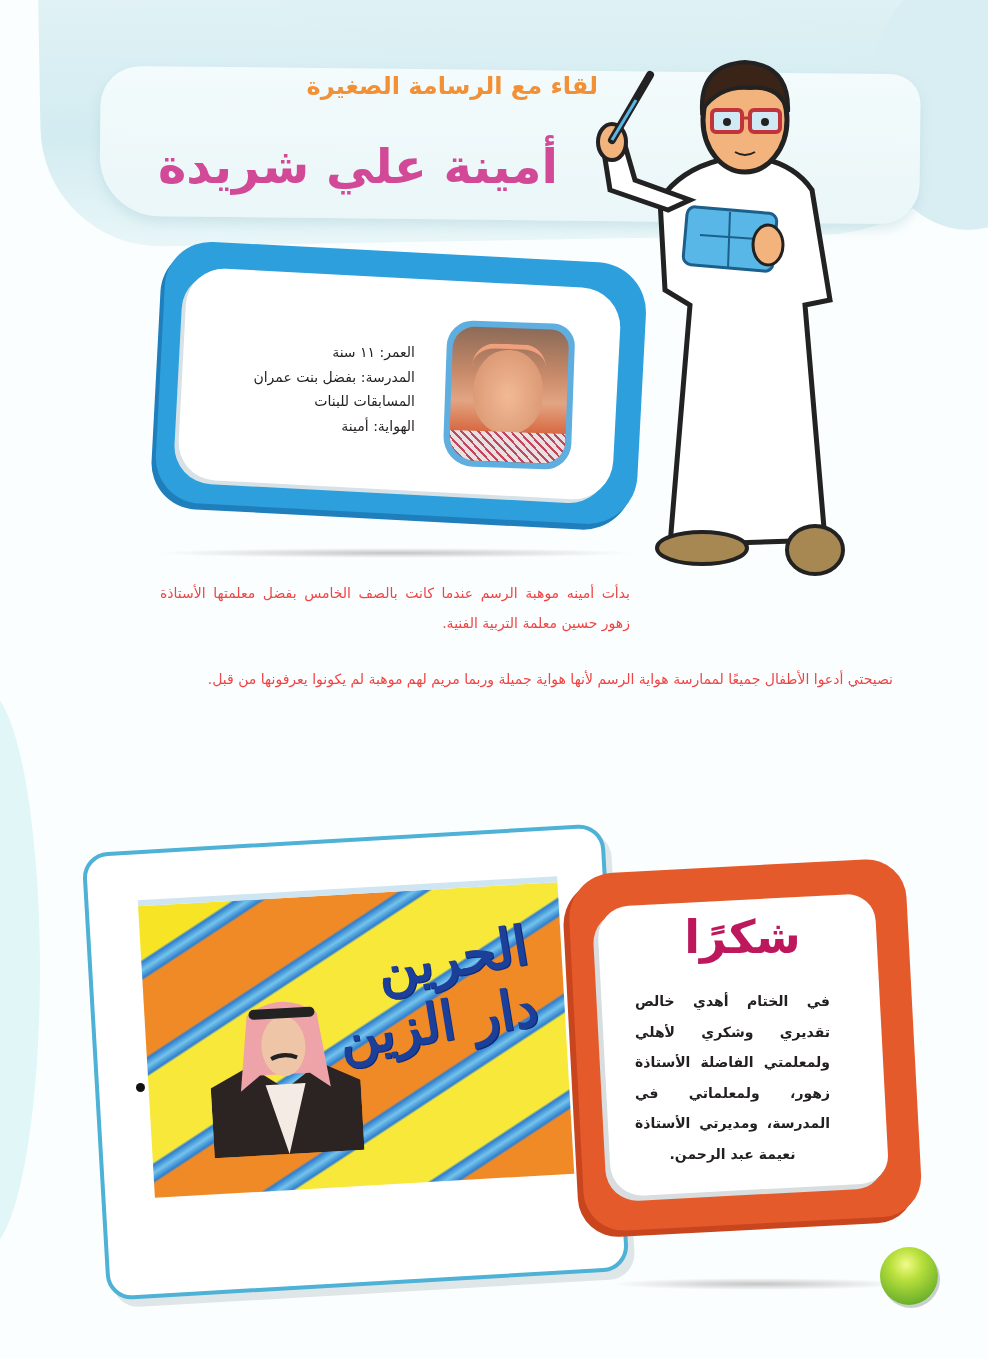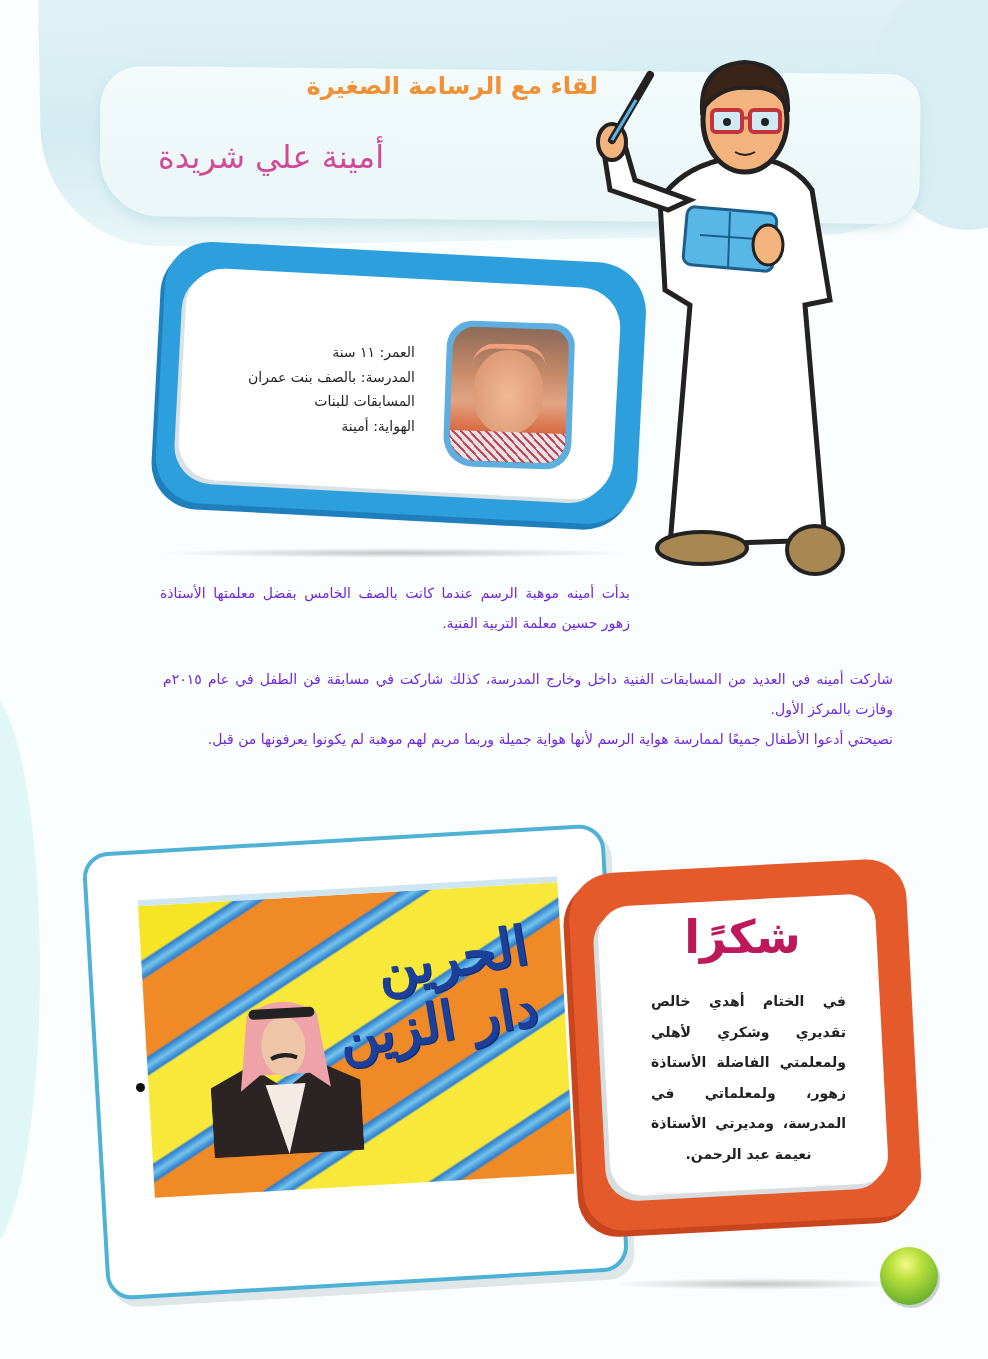--- a/index.html
+++ b/index.html
@@ -27,22 +27,22 @@
     background:linear-gradient(180deg,#f3fbfc 0%,#eaf6f8 100%);
     border-radius:40px 30px 40px 60px;
     box-shadow:0 6px 12px rgba(160,200,210,0.35);
     transform:rotate(0.6deg);
   }
   .title-line1 {
     position:absolute; right:390px; top:72px; width:460px; text-align:right;
     direction:rtl; color:#f29036; font-size:24px; font-weight:bold;
   }
   .title-line2 {
-    position:absolute; right:430px; top:138px; width:400px; text-align:left;
-    direction:rtl; color:#d24a97; font-size:32px; font-weight:normal;
+    position:absolute; right:430px; top:138px; width:400px; text-align:right;
+    direction:rtl; color:#d24a97; font-size:48px; font-weight:bold;
   }
   
   .profile-outer {
     position:absolute; left:160px; top:252px; width:482px; height:262px;
     background:#2d9fdc; border-radius:46px 50px 50px 46px;
     transform:rotate(3deg);
     box-shadow:-4px 6px 0 #1e7fbc;
   }
   .profile-inner {
     position:absolute; left:182px; top:278px; width:435px; height:212px;
@@ -81,21 +81,21 @@
   .profile-info div { white-space:nowrap; }
   .divider-shadow {
     position:absolute; left:155px; top:548px; width:480px; height:10px;
     background:radial-gradient(ellipse at center,rgba(150,150,150,0.55) 0%,rgba(180,180,180,0.0) 70%);
   }
   
   .character { position:absolute; left:590px; top:40px; width:290px; height:550px; }
   
   .para {
     position:absolute; direction:rtl; text-align:justify; text-align-last:right;
-    color:#6d28d9; font-size:14px; line-height:30px;
+    color:#ef4444; font-size:14px; line-height:30px;
   }
   .p1 { right:358px; top:578px; width:470px; }
   .p2 { right:95px; top:664px; width:730px; }
   
   .tablet {
     position:absolute; left:94px; top:838px; width:515px; height:440px;
     background:#fff; border:4px solid #4eb1d6; border-radius:26px;
     transform:rotate(-3.3deg);
     box-shadow:6px 8px 0 #dfe6e8;
   }
@@ -138,21 +138,21 @@
     transform:rotate(-3deg);
     box-shadow:-5px 5px 0 #d8dde0;
   }
   .thanks-title {
     position:absolute; left:620px; top:910px; width:245px; text-align:center;
     color:#be185d; font-size:46px; font-weight:bold; direction:rtl;
   }
   .thanks-body {
     position:absolute; left:635px; top:986px; width:195px; direction:rtl;
     text-align:justify; text-align-last:center;
-    font-size:14px; font-weight:bold; color:#231f20; line-height:30.5px;margin-left:16px;
+    font-size:14px; font-weight:bold; color:#231f20; line-height:30.5px;
   }
   .bottom-shadow {
     position:absolute; left:608px; top:1278px; width:300px; height:12px;
     background:radial-gradient(ellipse at center,rgba(150,150,150,0.55) 0%,rgba(180,180,180,0) 70%);
   }
   .green-ball {
     position:absolute; left:880px; top:1247px; width:58px; height:58px; border-radius:50%;
     background:radial-gradient(circle at 45% 30%,#f3fb8a 0%,#b9e03c 30%,#6fb32c 75%,#4f8f24 100%);
     box-shadow:2px 3px 0 #c9cfd1;
   }
@@ -171,21 +171,21 @@
 <div class="profile-outer"></div>
 <div class="profile-inner"></div>
 <div class="photo-frame"></div>
 <div class="photo">
   <div class="face"></div>
   <div class="band"></div>
   <div class="collar"></div>
 </div>
 <div class="profile-info">
   <div>العمر: ١١ سنة</div>
-  <div>المدرسة: بالصف بنت عمران</div>
+  <div>المدرسة: بفضل بنت عمران</div>
   <div>المسابقات للبنات</div>
   <div>الهواية: أمينة</div>
 </div>
 <div class="divider-shadow"></div>
 
 <svg class="character" viewBox="0 0 290 550">
 
   <path d="M70 160 Q90 130 130 120 L170 118 Q205 125 222 150 L240 260 L215 265 L235 500 L80 505 L100 265 L75 250 Z" fill="#fff" stroke="#222" stroke-width="5"></path>
 
   <path d="M78 170 L20 150 L12 100 L32 95 L45 140 L100 160 Z" fill="#fff" stroke="#222" stroke-width="5"></path>
@@ -208,21 +208,20 @@
   <line x1="110" y1="195" x2="180" y2="200" stroke="#1b5f8a" stroke-width="2"></line>
   <line x1="140" y1="172" x2="138" y2="228" stroke="#1b5f8a" stroke-width="2"></line>
   <ellipse cx="178" cy="205" rx="15" ry="20" fill="#f2b37c" stroke="#222" stroke-width="3"></ellipse>
 
   <ellipse cx="112" cy="508" rx="45" ry="16" fill="#a88852" stroke="#222" stroke-width="4"></ellipse>
   <ellipse cx="225" cy="510" rx="28" ry="24" fill="#a88852" stroke="#222" stroke-width="4"></ellipse>
 </svg>
 
 <div class="para p1">بدأت أمينه موهبة الرسم عندما كانت بالصف الخامس بفضل معلمتها الأستاذة زهور حسين معلمة التربية الفنية.</div>
 <div class="para p2">
-  <div>شاركت أمينه في العديد من المسابقات الفنية داخل وخارج المدرسة، كذلك شاركت في مسابقة فن الطفل في عام ٢٠١٥م وفازت بالمركز الأول.</div>
   <div>نصيحتي أدعوا الأطفال جميعًا لممارسة هواية الرسم لأنها هواية جميلة وربما مريم لهم موهبة لم يكونوا يعرفونها من قبل.</div>
 </div>
 
 <div class="tablet"></div>
 <div class="tablet-cam"></div>
 <div class="painting">
   <div class="painting-text">
     <div>الحرين</div>
     <div>دار الزين</div>
   </div>

